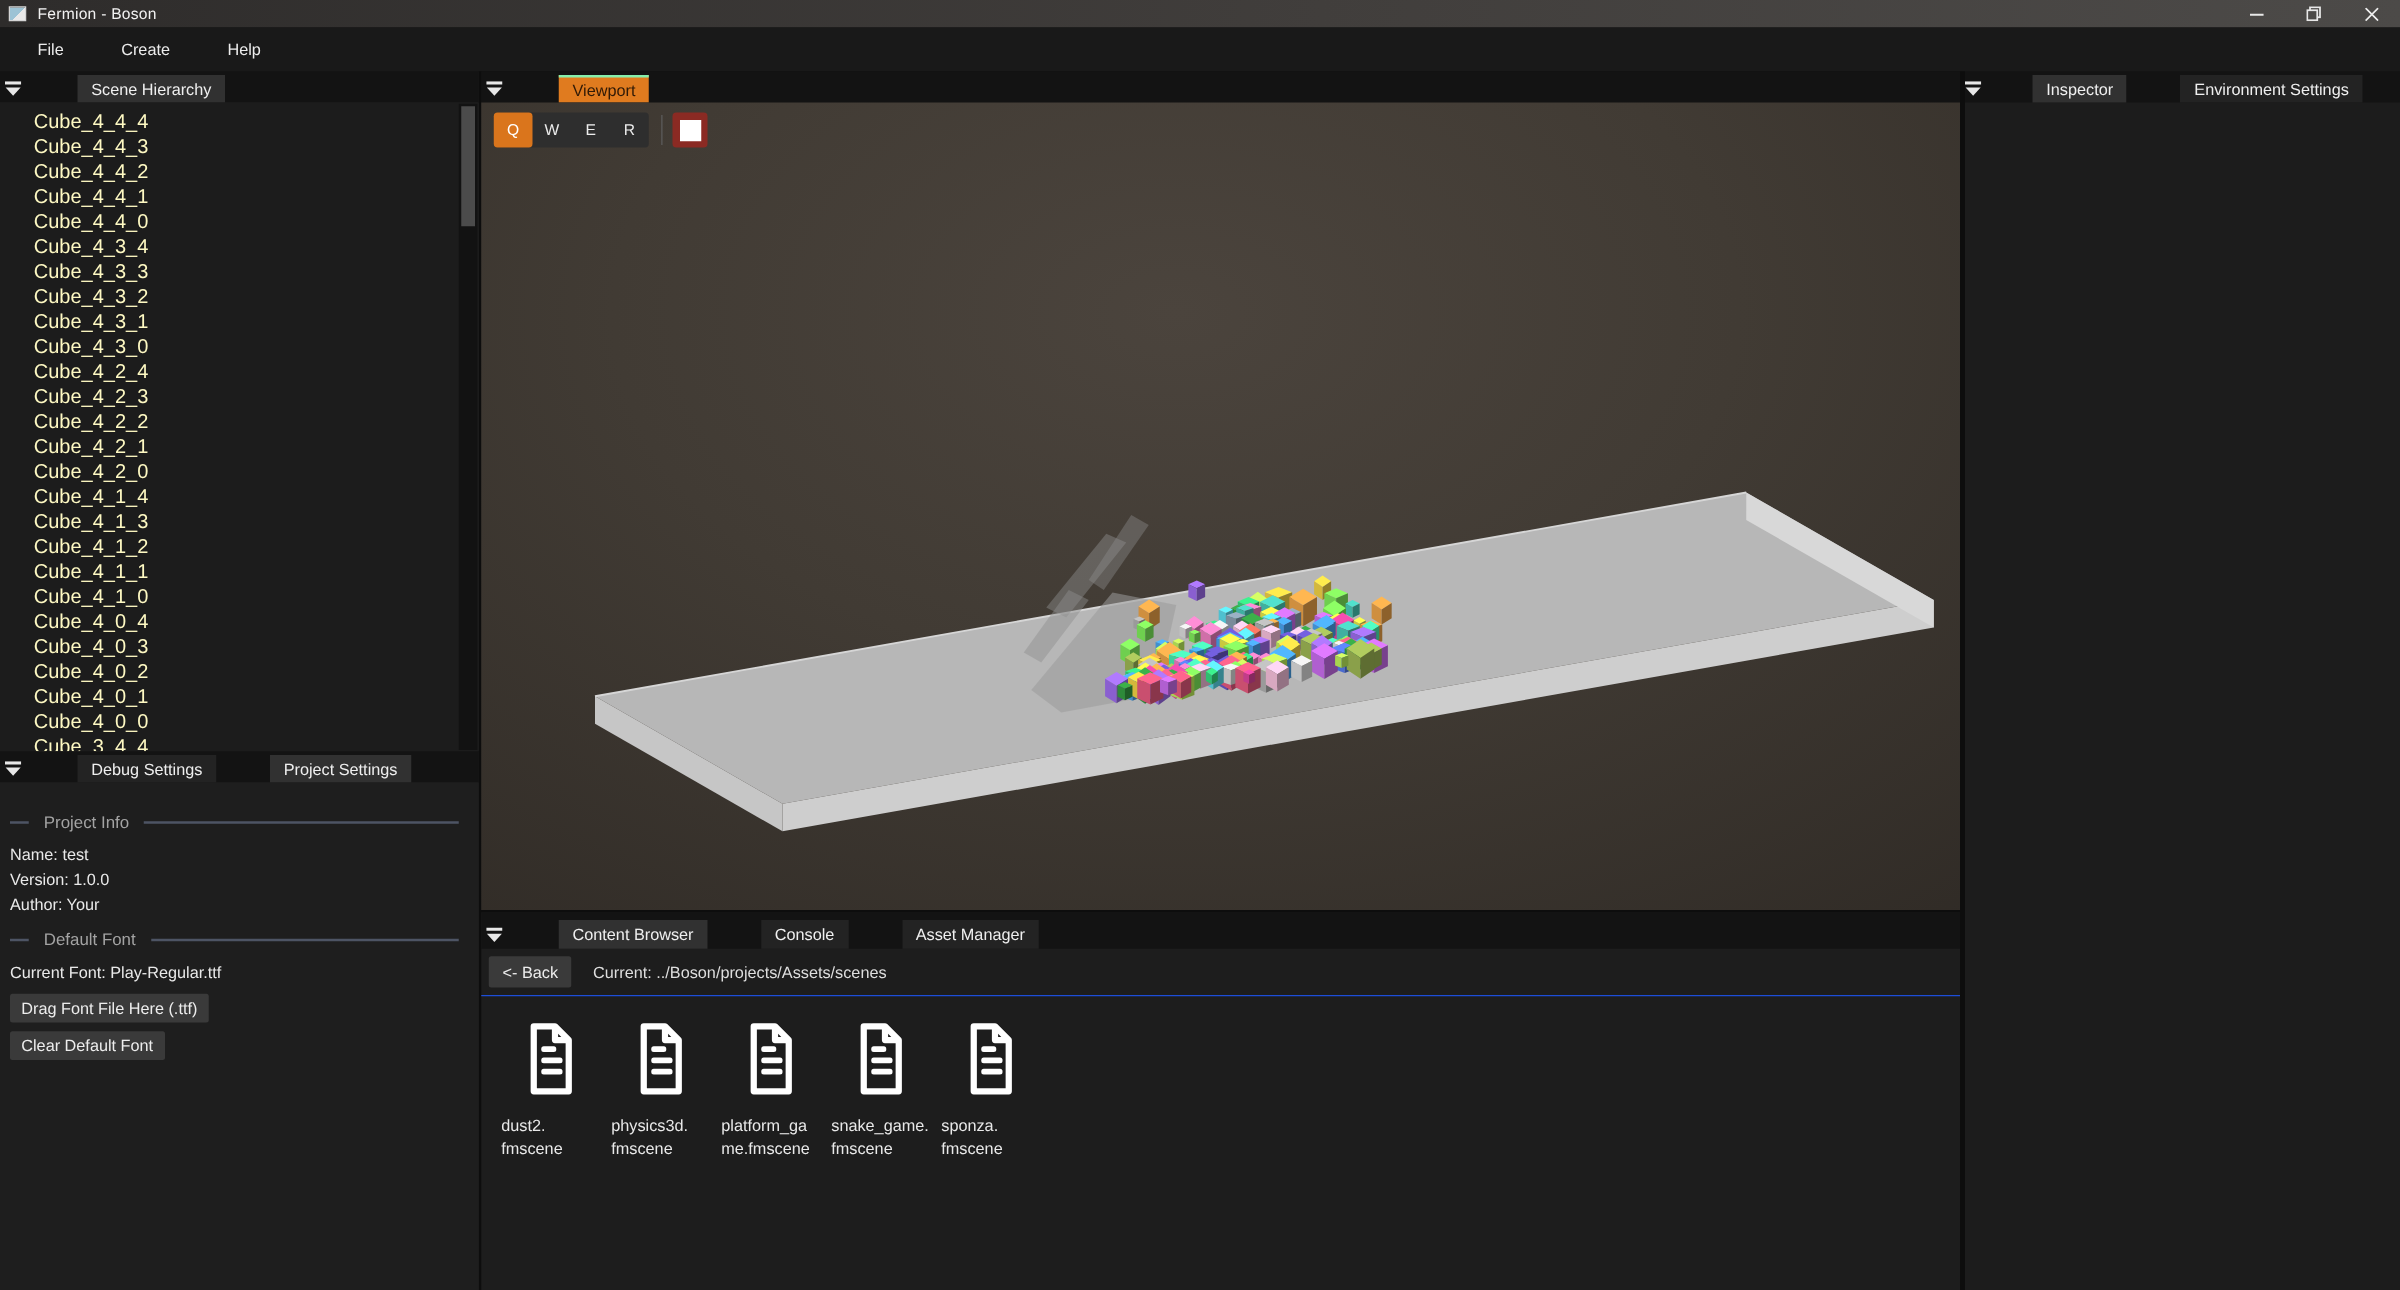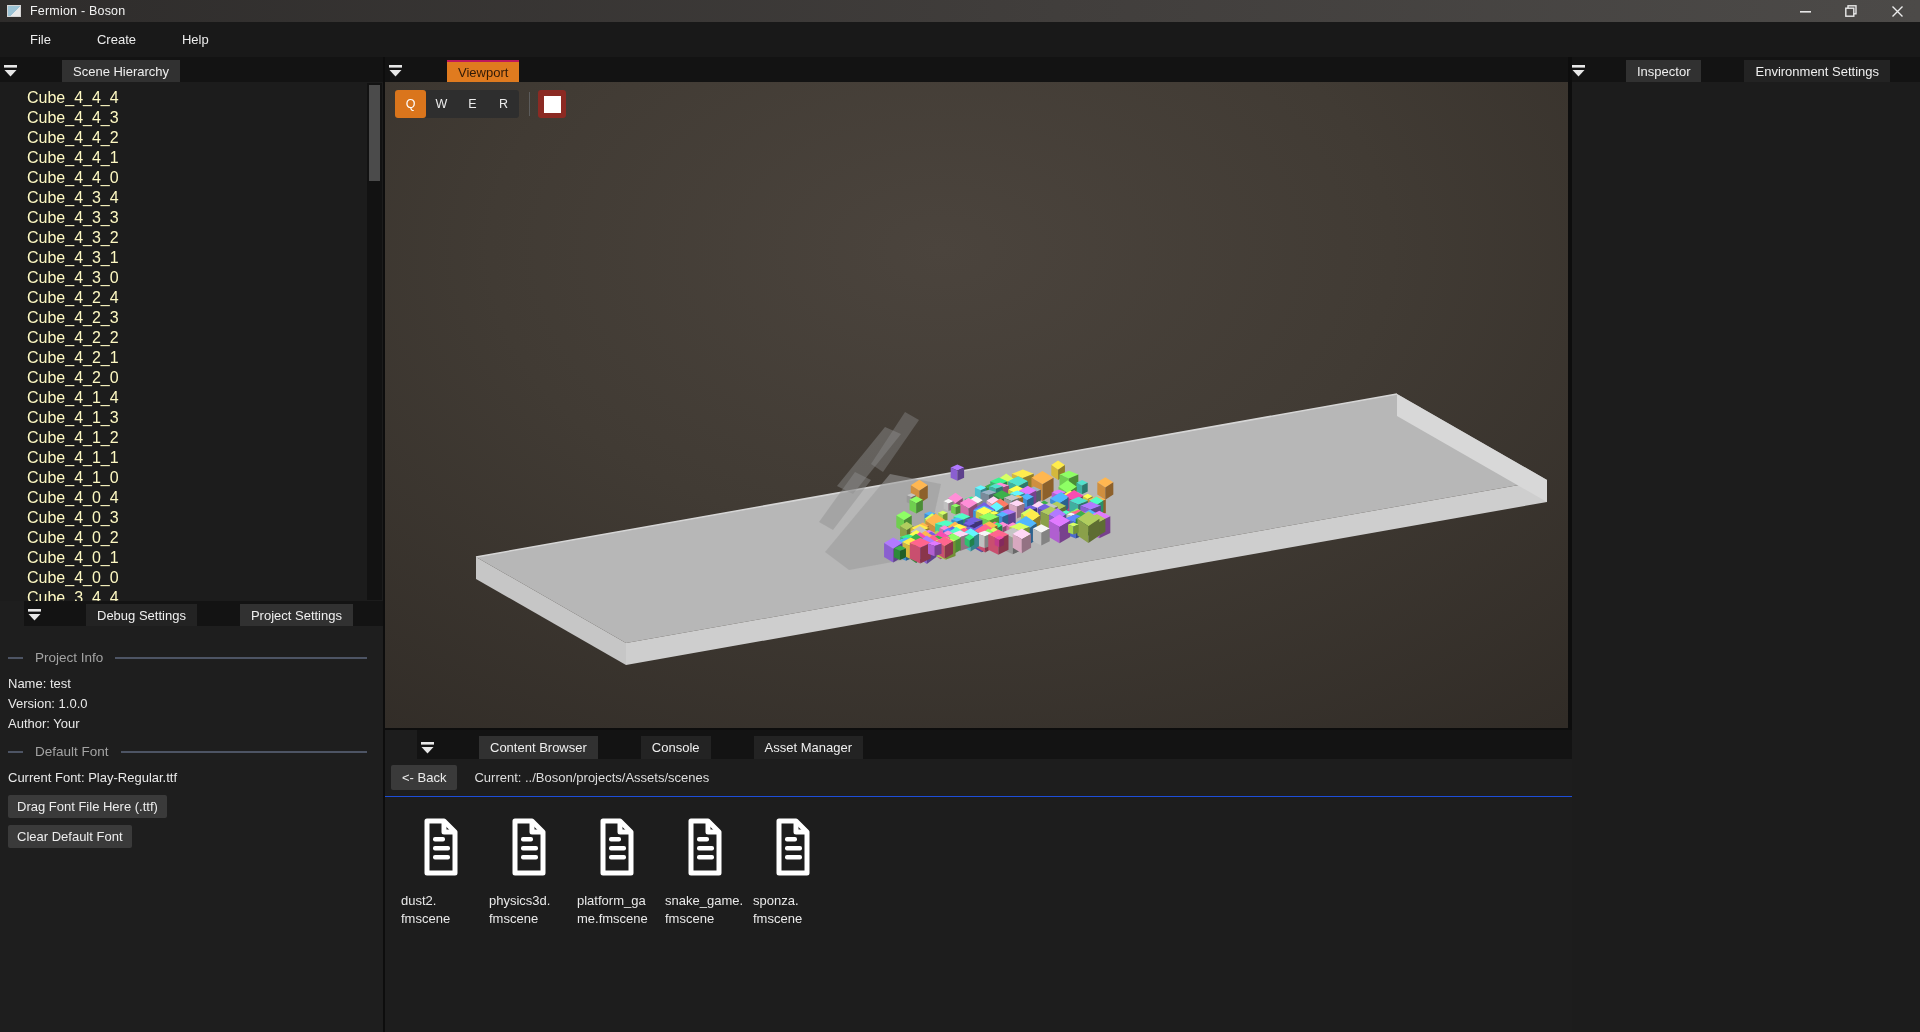--- a/index.html
+++ b/index.html
@@ -31,49 +31,49 @@
     background:#232323;color:#efefef;margin-right:2px;white-space:nowrap;}
   .tab.active{background:#313131;}
 
   
   .left-panel{position:absolute;left:0;top:57px;width:383px;bottom:0;background:#1e1e1e;}
   .hier-list{position:absolute;top:25px;left:0;right:0;height:519px;overflow:hidden;
     background:#1c1c1c;padding:6px 0 0 27px;box-sizing:border-box;}
   .hier-item{height:20px;line-height:20px;font-size:16px;color:#fef9c3;white-space:nowrap;}
   .scrollbar{position:absolute;top:26px;right:1px;width:15px;height:517px;background:#121212;}
   .scroll-thumb{position:absolute;top:2px;left:2px;right:2px;height:96px;background:#4b4b4b;}
-  .settings-tabbar{position:absolute;top:544px;left:0;right:0;margin-left:24px;}
+  .settings-tabbar{position:absolute;top:544px;left:0;right:0;}
   .settings-content{position:absolute;top:569px;left:0;right:0;bottom:0;
     background:#1e1e1e;padding:14px 8px 0 8px;box-sizing:border-box;}
   .sep{display:flex;align-items:center;margin:10px 0 9px 0;}
   .sep .dash{width:15px;height:2px;background:#4d5464;margin-right:12px;}
   .sep .label{font-size:13.5px;color:#a3a3a3;}
   .sep .line{flex:1;height:2px;background:#4d5464;margin:0 8px 0 12px;}
   .info-line{font-size:13px;line-height:20px;color:#e9e9e9;}
   .btn{display:table;background:#3a3a3a;color:#ededed;font-size:13px;
     padding:4px 9px;border-radius:2px;margin-top:7px;}
 
   
   .viewport-panel{position:absolute;left:385px;top:57px;width:1183px;height:671px;background:#131313;}
-  .tab-viewport{background:#e07b1f;color:#301a07;border-top:2px solid #be185d;}
+  .tab-viewport{background:#e07b1f;color:#301a07;border-top:2px solid #86efac;}
   .vp-scene{position:absolute;top:25px;left:0;right:0;bottom:0;overflow:hidden;
     background:radial-gradient(ellipse 1000px 640px at 47% 26%,#4b443d 0%,#413b34 45%,#302b26 100%);}
   .scene-svg{position:absolute;inset:0;}
   .vp-toolbar{position:absolute;top:8px;left:10px;display:flex;align-items:center;z-index:2;}
   .tool-group{display:flex;background:#2e2e2e;border-radius:3px;height:28px;}
   .tool-btn{width:31px;display:flex;align-items:center;justify-content:center;
     font-size:12.5px;color:#ececec;border-radius:3px;}
   .tool-btn.active{background:#da751c;color:#fff;}
   .tool-sep{width:1px;height:24px;background:#5c5c5c;margin-left:10px;}
   .swatch{width:28px;height:28px;background:#8b2a23;border-radius:3px;margin-left:8px;
     display:flex;align-items:center;justify-content:center;}
   .swatch-inner{width:17px;height:17px;background:#ffffff;}
 
   
-  .bottom-panel{position:absolute;left:385px;top:730px;width:1183px;height:302px;background:#1d1d1d;padding-left:32px;}
+  .bottom-panel{position:absolute;left:385px;top:730px;width:1183px;height:302px;background:#1d1d1d;}
   .bottom-panel .tabbar{height:29px;padding-top:6px;}
   .bp-body{position:absolute;top:29px;left:0;right:0;bottom:0;display:flex;}
   .tree-pane{width:184px;border-right:1px solid #383838;padding-top:13px;box-sizing:border-box;}
   .tree-row{display:flex;align-items:center;padding-left:16px;height:24px;}
   .tree-arrow{width:0;height:0;border-left:7px solid #e8e8e8;
     border-top:5px solid transparent;border-bottom:5px solid transparent;margin-right:12px;}
   .tree-label{font-size:13.5px;color:#ececec;margin-left:10px;}
   .browser-pane{flex:1;position:relative;}
   .browser-top{display:flex;align-items:center;height:38px;padding-left:6px;
     border-bottom:1px solid #1d4ed8;box-sizing:border-box;}

